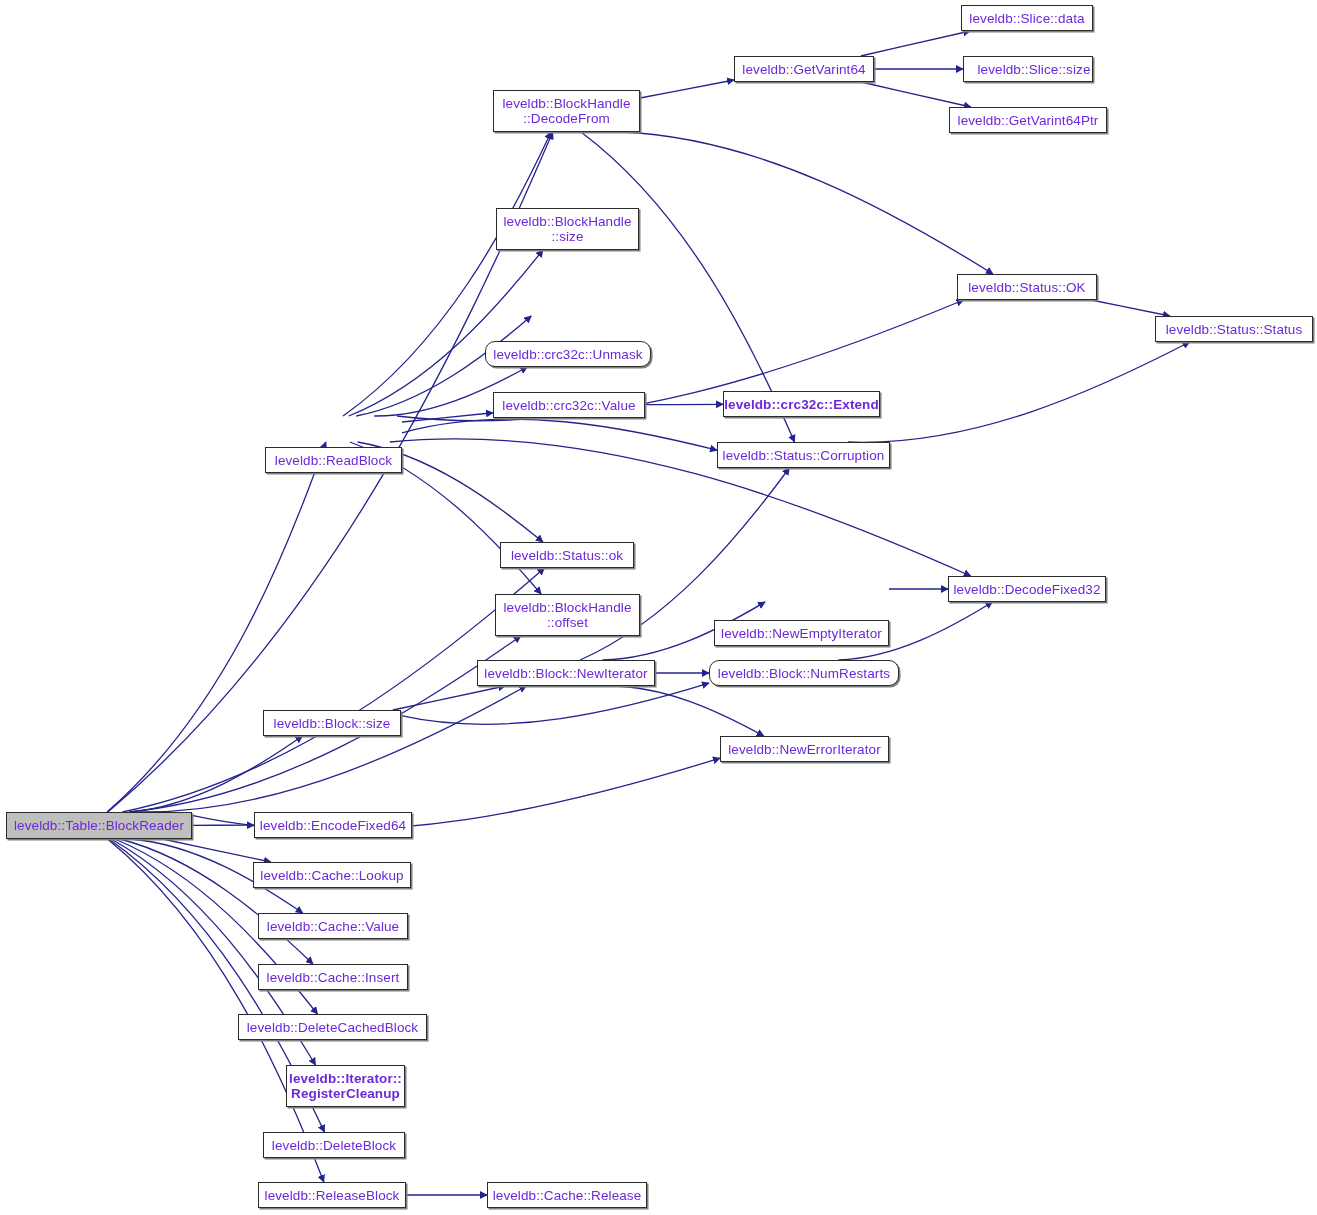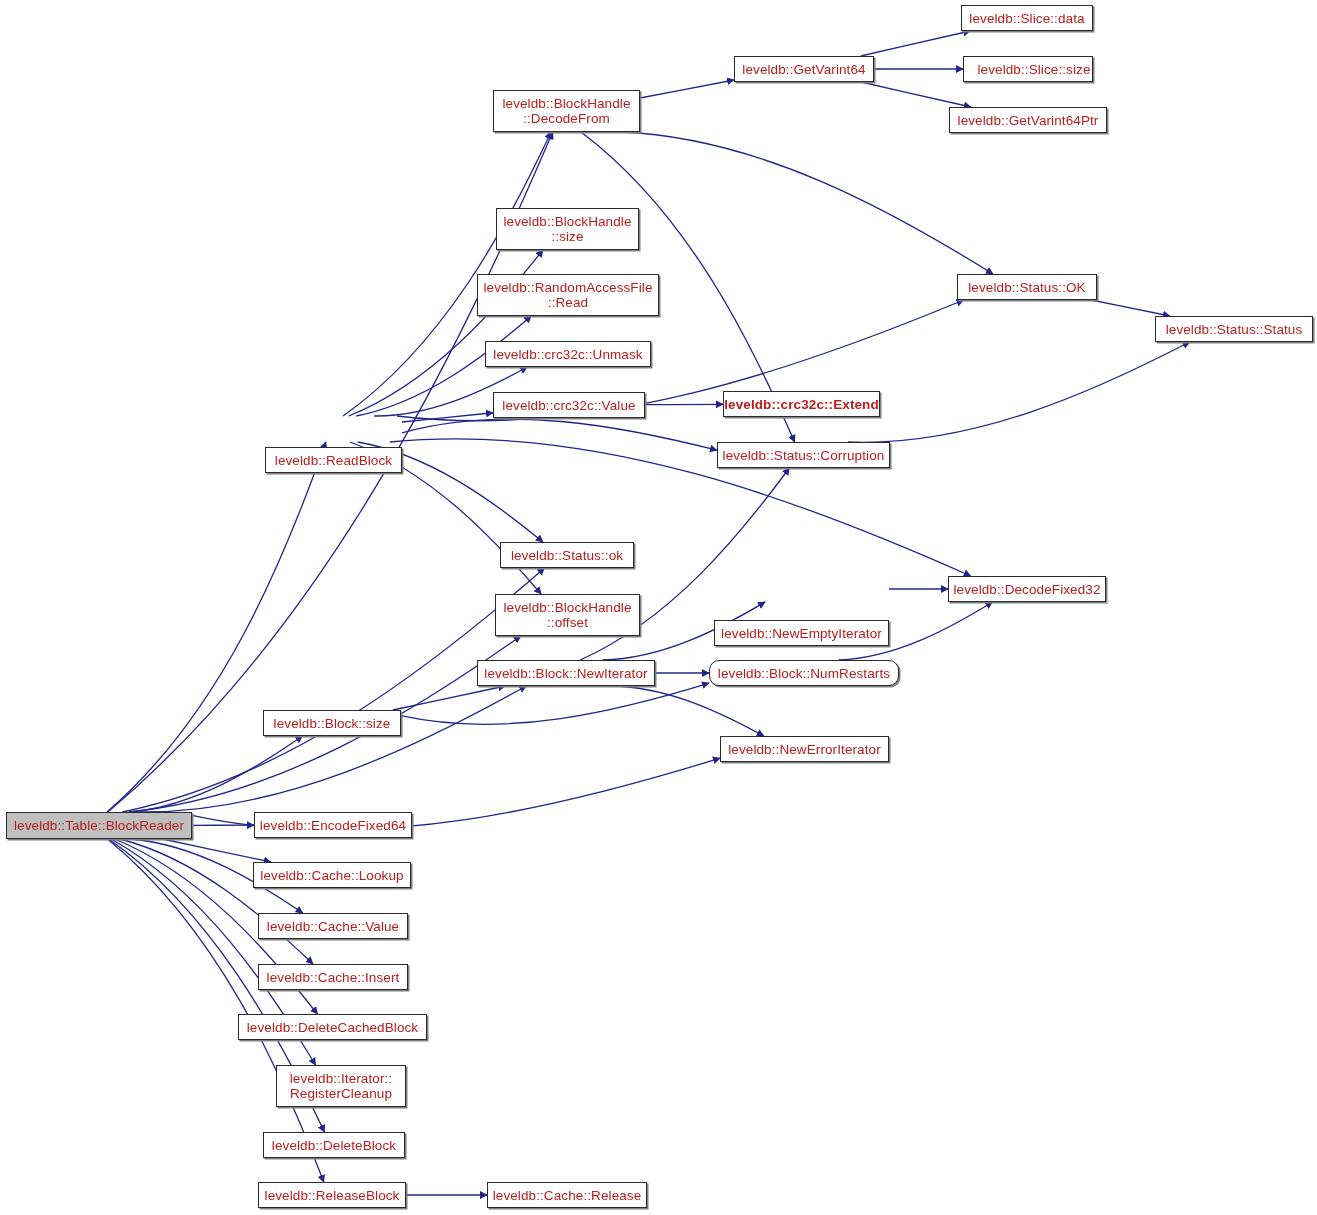--- a/index.html
+++ b/index.html
@@ -22,21 +22,21 @@
     top: 0;
     width: 1317px;
     height: 1215px;
     pointer-events: none;
   }
   .gnode {
     position: absolute;
     box-sizing: border-box;
     border: 1px solid #2b2b2b;
     background: #ffffff;
-    color: #b91c1c;
+    color: #6d28d9;
     font-size: 13.5px;
     line-height: 15px;
     text-align: center;
     display: flex;
     align-items: center;
     justify-content: center;
     white-space: pre-line;
     box-shadow: 1.5px 1.5px 0 0 #808080;
     z-index: 2;
     letter-spacing: 0.1px;
@@ -106,41 +106,39 @@
     </svg>
 <div class="gnode highlight" style="left: 6px; top: 812px; width: 186px; height: 27px;"><span class="lbl">leveldb::Table::BlockReader</span></div>
     <div class="gnode" style="left: 493px; top: 90px; width: 147px; height: 42px;"><span class="lbl">leveldb::BlockHandle
 ::DecodeFrom</span></div>
     <div class="gnode" style="left: 734px; top: 56px; width: 140px; height: 26px;"><span class="lbl">leveldb::GetVarint64</span></div>
     <div class="gnode" style="left: 961px; top: 5px; width: 132px; height: 26px;"><span class="lbl">leveldb::Slice::data</span></div>
     <div class="gnode" style="left: 963px; top: 56px; width: 130px; height: 26px; padding-left: 12px;"><span class="lbl">leveldb::Slice::size</span></div>
     <div class="gnode" style="left: 949px; top: 107px; width: 158px; height: 26px;"><span class="lbl">leveldb::GetVarint64Ptr</span></div>
     <div class="gnode" style="left: 496px; top: 208px; width: 143px; height: 42px;"><span class="lbl">leveldb::BlockHandle
 ::size</span></div>
-    <div class="gnode" style="left: 477px; top: 274px; width: 182px; height: 42px;"><span class="lbl">leveldb::RandomAccessFile
-::Read</span></div>
-    <div class="gnode" style="left: 485px; top: 341px; width: 166px; height: 26px;"><span class="lbl">leveldb::crc32c::Unmask</span></div>
+    <div class="gnode" style="left: 485px; top: 341px; width: 166px; height: 26px; border-radius: 10px;"><span class="lbl">leveldb::crc32c::Unmask</span></div>
     <div class="gnode" style="left: 493px; top: 392px; width: 152px; height: 26px;"><span class="lbl">leveldb::crc32c::Value</span></div>
     <div class="gnode" style="left: 265px; top: 416px; width: 137px; height: 26px; margin-top: 31px;"><span class="lbl">leveldb::ReadBlock</span></div>
     <div class="gnode" style="left: 723px; top: 391px; width: 157px; height: 26px; font-weight: bold;"><span class="lbl">leveldb::crc32c::Extend</span></div>
     <div class="gnode" style="left: 717px; top: 442px; width: 173px; height: 26px;"><span class="lbl">leveldb::Status::Corruption</span></div>
     <div class="gnode" style="left: 957px; top: 274px; width: 140px; height: 26px;"><span class="lbl">leveldb::Status::OK</span></div>
     <div class="gnode" style="left: 1155px; top: 316px; width: 158px; height: 26px;"><span class="lbl">leveldb::Status::Status</span></div>
     <div class="gnode" style="left: 500px; top: 542px; width: 134px; height: 26px;"><span class="lbl">leveldb::Status::ok</span></div>
     <div class="gnode" style="left: 495px; top: 594px; width: 145px; height: 42px;"><span class="lbl">leveldb::BlockHandle
 ::offset</span></div>
     <div class="gnode" style="left: 714px; top: 576px; width: 175px; height: 26px; margin-top: 44px;"><span class="lbl">leveldb::NewEmptyIterator</span></div>
     <div class="gnode" style="left: 948px; top: 576px; width: 158px; height: 26px;"><span class="lbl">leveldb::DecodeFixed32</span></div>
     <div class="gnode" style="left: 477px; top: 660px; width: 178px; height: 26px;"><span class="lbl">leveldb::Block::NewIterator</span></div>
     <div class="gnode" style="left: 709px; top: 660px; width: 190px; height: 26px; border-radius: 10px;"><span class="lbl">leveldb::Block::NumRestarts</span></div>
     <div class="gnode" style="left: 263px; top: 710px; width: 138px; height: 26px;"><span class="lbl">leveldb::Block::size</span></div>
     <div class="gnode" style="left: 720px; top: 736px; width: 169px; height: 26px;"><span class="lbl">leveldb::NewErrorIterator</span></div>
     <div class="gnode" style="left: 254px; top: 812px; width: 158px; height: 26px;"><span class="lbl">leveldb::EncodeFixed64</span></div>
     <div class="gnode" style="left: 253px; top: 862px; width: 158px; height: 26px;"><span class="lbl">leveldb::Cache::Lookup</span></div>
     <div class="gnode" style="left: 258px; top: 913px; width: 150px; height: 26px;"><span class="lbl">leveldb::Cache::Value</span></div>
     <div class="gnode" style="left: 258px; top: 964px; width: 150px; height: 26px;"><span class="lbl">leveldb::Cache::Insert</span></div>
     <div class="gnode" style="left: 238px; top: 1014px; width: 189px; height: 26px;"><span class="lbl">leveldb::DeleteCachedBlock</span></div>
-    <div class="gnode" style="left: 276px; top: 1065px; width: 130px; height: 42px;"><span class="lbl">leveldb::Iterator::
+    <div class="gnode" style="left: 286px; top: 1065px; width: 119px; height: 42px; font-weight: bold;"><span class="lbl">leveldb::Iterator::
 RegisterCleanup</span></div>
     <div class="gnode" style="left: 263px; top: 1132px; width: 142px; height: 26px;"><span class="lbl">leveldb::DeleteBlock</span></div>
     <div class="gnode" style="left: 258px; top: 1182px; width: 148px; height: 26px;"><span class="lbl">leveldb::ReleaseBlock</span></div>
     <div class="gnode" style="left: 487px; top: 1182px; width: 160px; height: 26px;"><span class="lbl">leveldb::Cache::Release</span></div>
   </div>
 
 </body></html>

